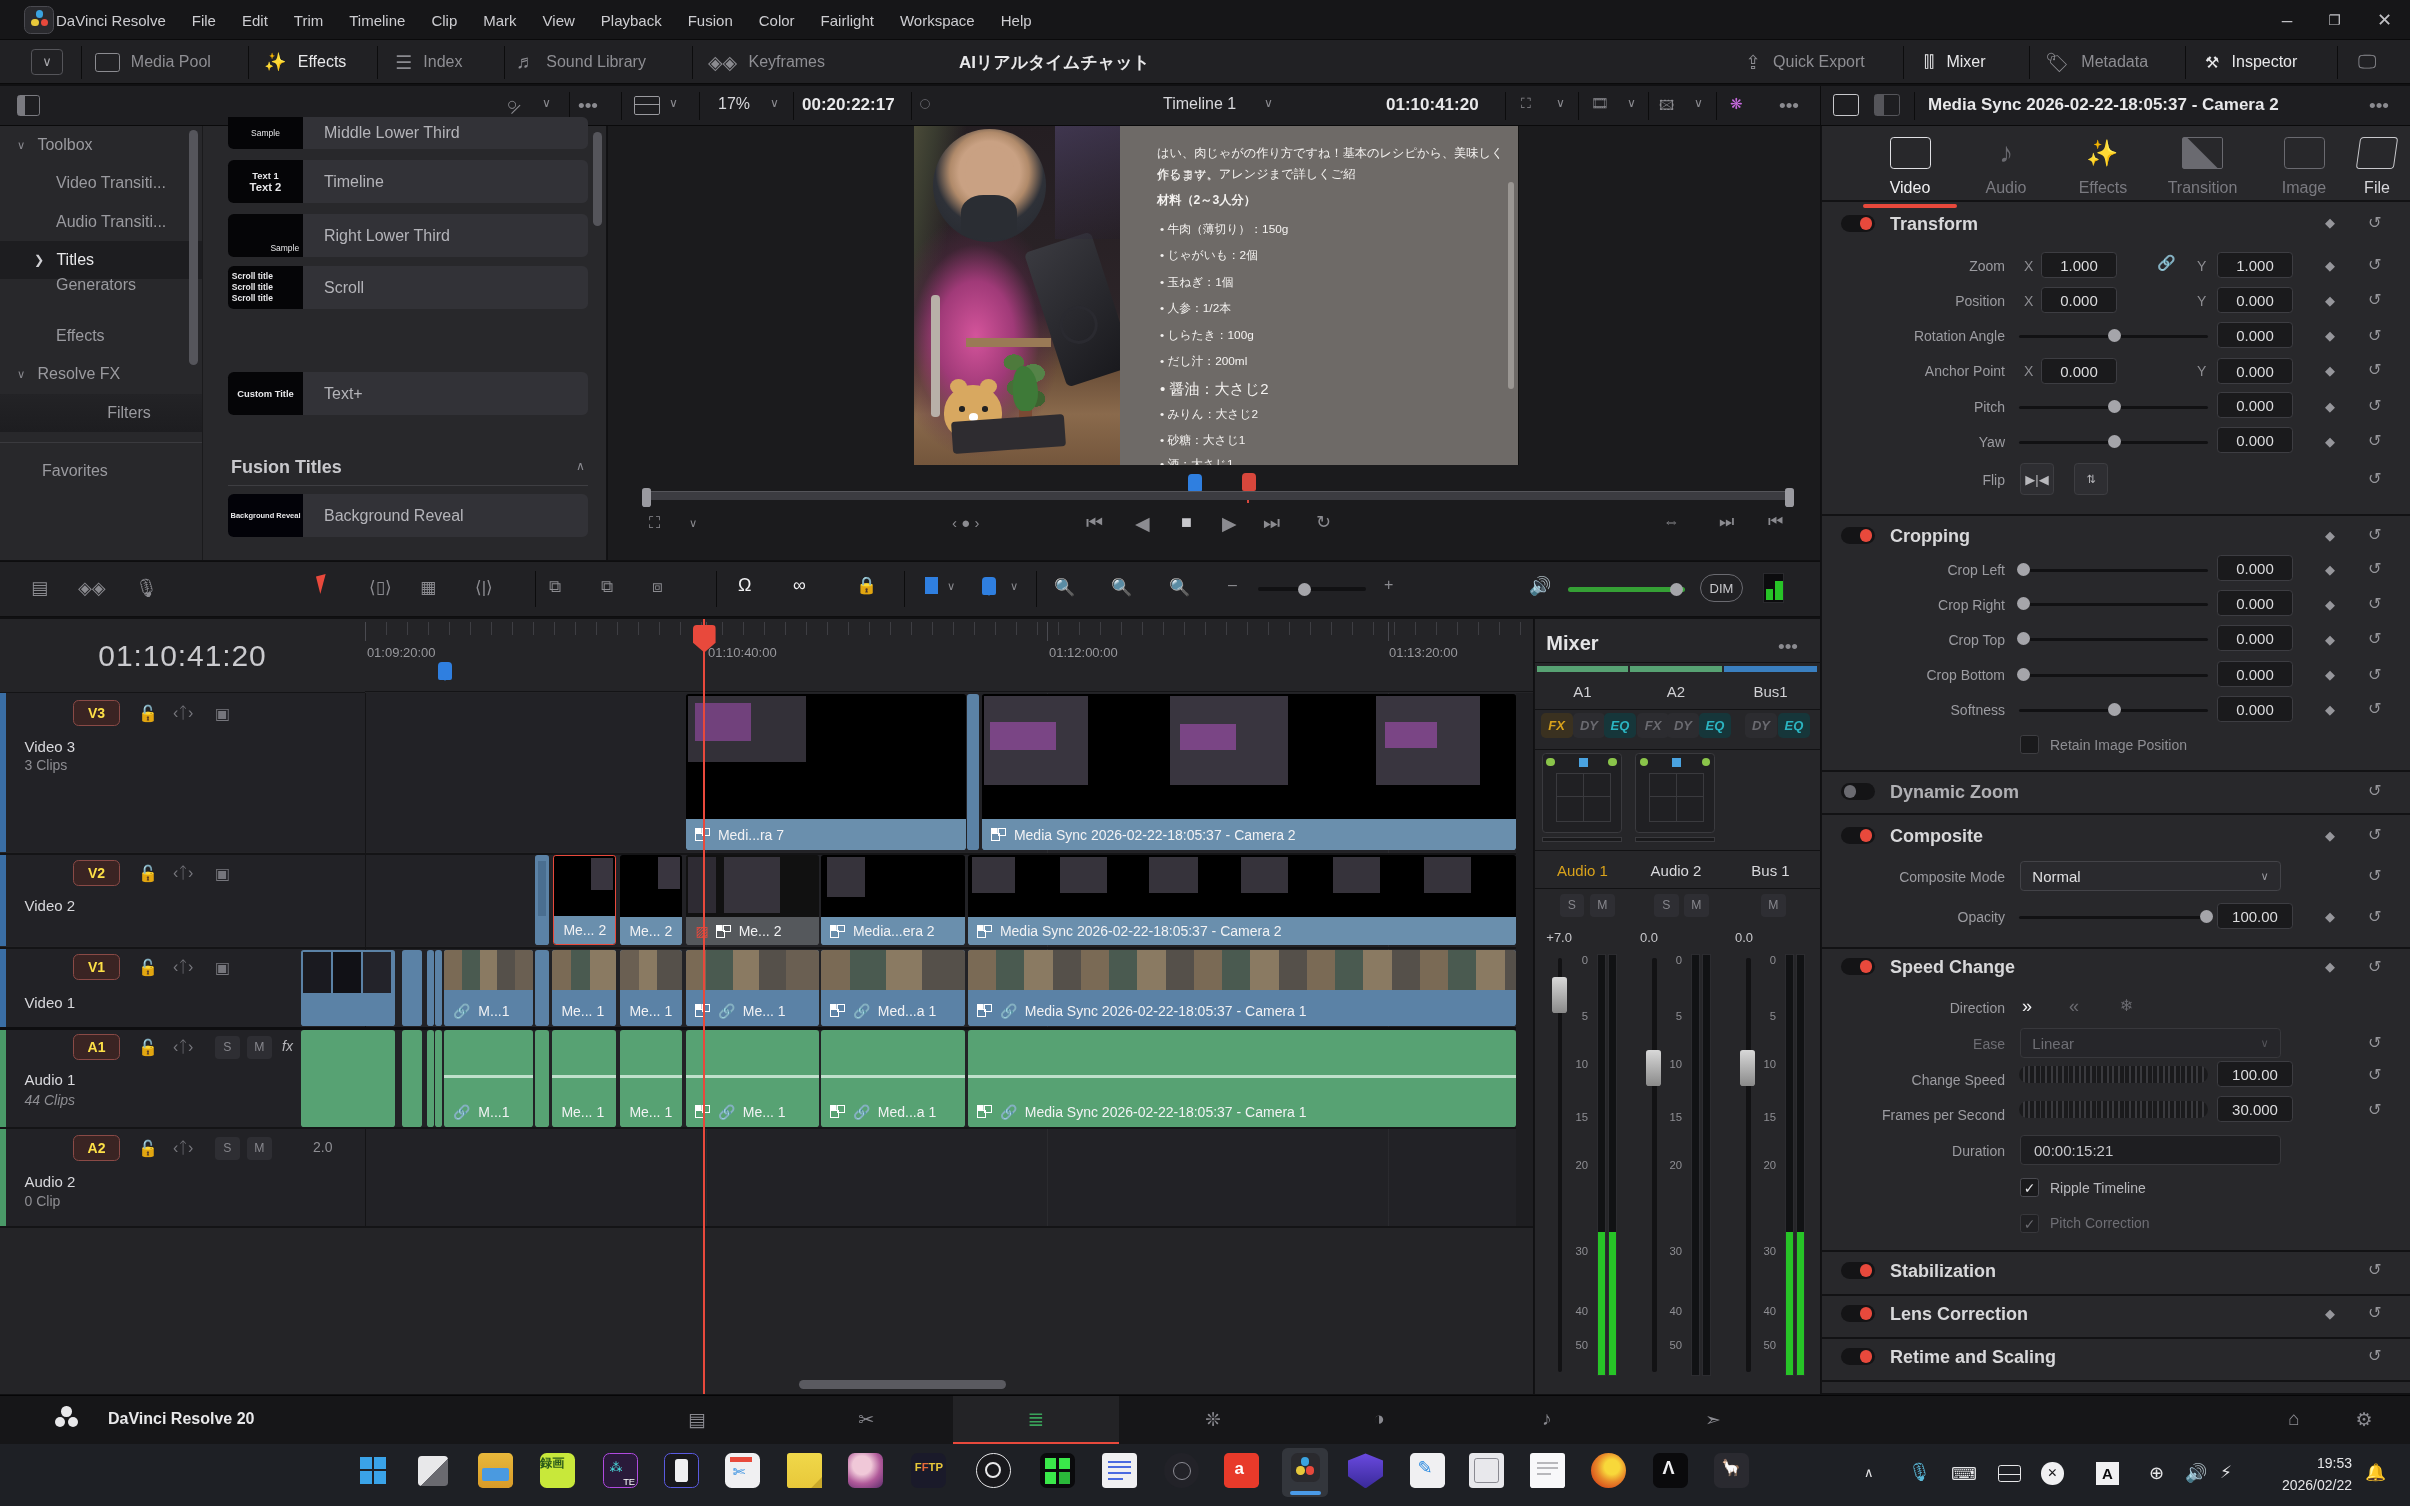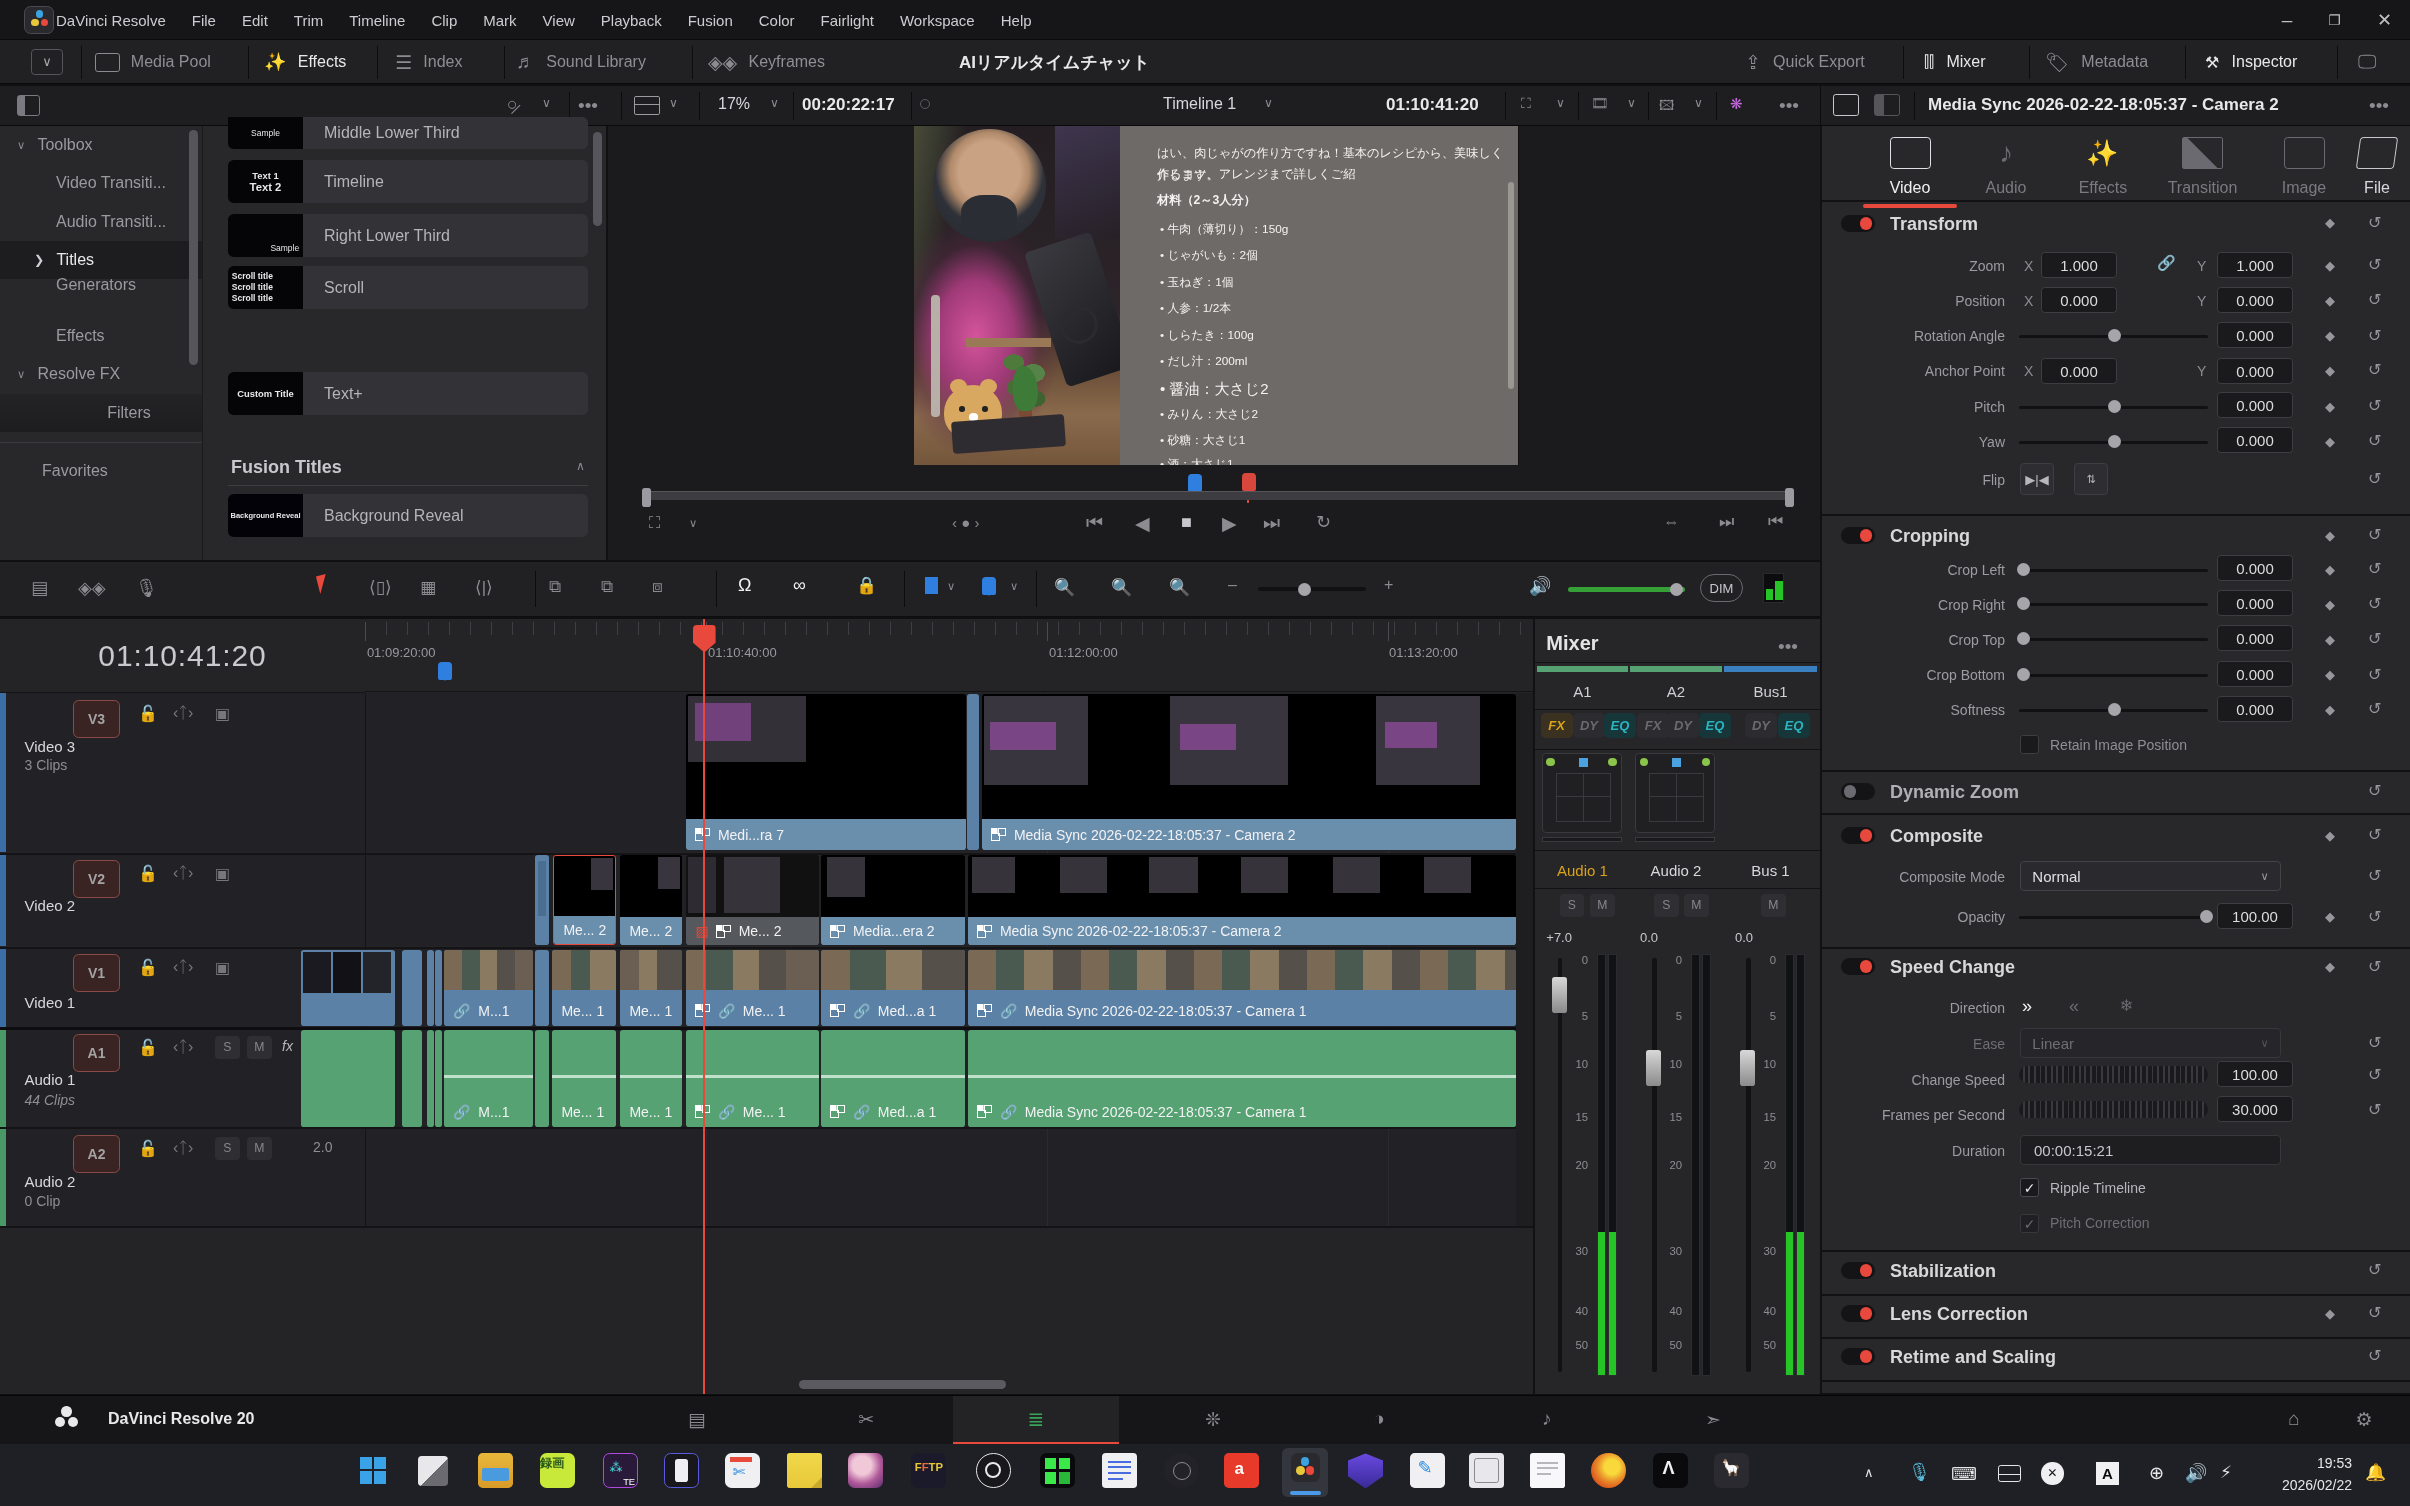--- a/index.html
+++ b/index.html
@@ -16,21 +16,21 @@
 .reset { color:#96969b; font-size:16px; }
 .slider { position:absolute; height:2.8px; background:#111113; border-radius:1.9px; }
 .knob { position:absolute; width:13px; height:13px; border-radius:50%; background:#a5a5aa; top:-5.6px; }
 .toggle { position:absolute; width:34px; height:17px; border-radius:8.5px; background:#141416; }
 .toggle .dot { position:absolute; width:12.2px; height:12.2px; border-radius:50%; top:2.4px; }
 .toggle.on .dot { right:2.8px; background:#e8493c; }
 .toggle.off .dot { left:2.8px; background:#6a6a70; }
 .sechdr { position:absolute; font-size:18px; color:#d8d8da; font-weight:bold; }
 .ilabel { position:absolute; font-size:14px; color:#9c9ca1; text-align:right; }
 .chip { position:absolute; width:32px; height:24.5px; border-radius:4.7px; font-size:13px; font-weight:bold; font-style:italic; display:flex; align-items:center; justify-content:center; }
-.badge { position:absolute; width:47px; height:38px; border:0.9px solid #8a4a46; background:#3a2423; border-radius:5.6px; color:#a3a3a3; font-size:14px; font-weight:bold; display:flex; align-items:center; justify-content:center; }
+.badge { position:absolute; width:47px; height:26px; border:0.9px solid #8a4a46; background:#3a2423; border-radius:5.6px; color:#fde047; font-size:14px; font-weight:bold; display:flex; align-items:center; justify-content:center; }
 .thead-ic { color:#76767c; font-size:16px; }
 .clip { position:absolute; border-radius:2.8px; overflow:hidden; }
 .cliplabel { position:absolute; left:0; right:0; bottom:0; display:flex; align-items:center; gap:7.5px; padding-left:9.4px; font-size:14px; color:#f2f2f4; white-space:nowrap; overflow:hidden; }
 .thumbstrip { position:absolute; left:0; right:0; top:0; background:#050505; }
 .gridic { display:inline-block; width:15px; height:13px; background:
   linear-gradient(#fff,#fff) 0 0/6.6px 5.6px no-repeat,
   linear-gradient(#0000,#0000) ; position:relative; }
 .gridic:after{ content:""; position:absolute; right:0; top:0; width:6.6px; height:5.6px; border:1.4px solid #fff; }
 .gridic:before{ content:""; position:absolute; left:0; bottom:0; width:6.6px; height:5.6px; border:1.4px solid #fff; }
 .linkic { display:inline-block; color:#e8e8ea; font-size:14px; }

